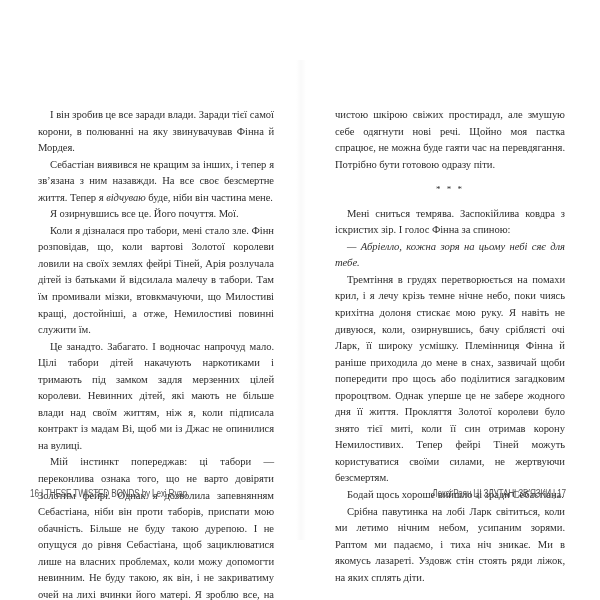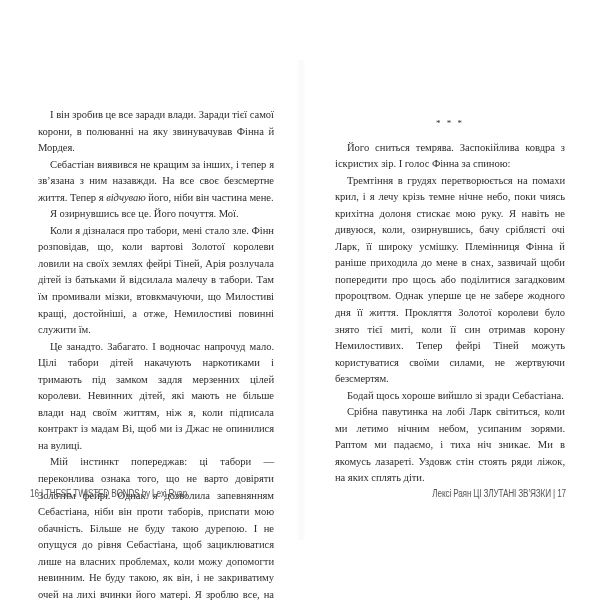--- a/index.html
+++ b/index.html
@@ -40,37 +40,39 @@
     .footer.right { right: 34px; transform-origin: right center; }
   </style>
 </head>
 <body>
 
 <div class="spread">
   <div class="gutter"></div>
 
   <div class="page left text">
     <p>І він зробив це все заради влади. Заради тієї самої корони, в полюванні на яку звинувачував Фінна й Мордея.</p>
-    <p><span>Себастіан виявився не кращим за інших, і тепер я зв’язана з ним назавжди. На все своє безсмертне життя. Тепер я </span><em>відчуваю</em><span> його, ніби він частина мене.</span></p>
+    <p><span>Себастіан виявився не кращим за інших, і тепер я зв’язана з ним назавжди. На все своє безсмертне життя. Тепер я </span><em>відчуваю</em><span> буде, ніби він частина мене.</span></p>
     <p>Я озирнувшись все це. Його почуття. Мої.</p>
     <p>Коли я дізналася про табори, мені стало зле. Фінн розповідав, що, коли вартові Золотої королеви ловили на своїх землях фейрі Тіней, Арія розлучала дітей із батьками й відсилала малечу в табори. Там їм промивали мізки, втовкмачуючи, що Милостиві кращі, достойніші, а отже, Немилостиві повинні служити їм.</p>
     <p>Це занадто. Забагато. І водночас напрочуд мало. Цілі табори дітей накачують наркотиками і тримають під замком задля мерзенних цілей королеви. Невинних дітей, які мають не більше влади над своїм життям, ніж я, коли підписала контракт із мадам Ві, щоб ми із Джас не опинилися на вулиці.</p>
     <p>Мій інстинкт попереджав: ці табори — переконлива ознака того, що не варто довіряти Золотим фейрі. Однак я дозволила запевнянням Себастіана, ніби він проти таборів, приспати мою обачність. Більше не буду такою дурепою. І не опущуся до рівня Себастіана, щоб зациклюватися лише на власних проблемах, коли можу допомогти невинним. Не буду такою, як він, і не закриватиму очей на лихі вчинки його матері. Я зроблю все, на що стане сил, аби допомогти тим дітям, — хоча б тому, що це зруйнує підступні плани Себастіана та його мамці.</p>
 
   </div>
 
   <div class="footer left">
     <span>16</span>
     <span>|</span>
     <span>THESE TWISTED BONDS by Lexi Ryan</span>
   </div>
 
   <div class="page right text">
+    <p class="noindent">чистою шкірою свіжих простирадл, але змушую себе одягнути нові речі. Щойно моя пастка спрацює, не можна буде гаяти час на перевдягання. Потрібно бути готовою одразу піти.</p>
     <p class="sep">* * *</p>
-    <p>Його сниться темрява. Заспокійлива ковдра з іскристих зір. І голос Фінна за спиною:</p>
+    <p>Мені сниться темрява. Заспокійлива ковдра з іскристих зір. І голос Фінна за спиною:</p>
+    <p><em>— Абріелло, кожна зоря на цьому небі сяє для тебе.</em></p>
     <p>Тремтіння в грудях перетворюється на помахи крил, і я лечу крізь темне нічне небо, поки чиясь крихітна долоня стискає мою руку. Я навіть не дивуюся, коли, озирнувшись, бачу сріблясті очі Ларк, її широку усмішку. Племінниця Фінна й раніше приходила до мене в снах, зазвичай щоби попередити про щось або поділитися загадковим пророцтвом. Однак уперше це не забере жодного дня її життя. Прокляття Золотої королеви було знято тієї миті, коли її син отримав корону Немилостивих. Тепер фейрі Тіней можуть користуватися своїми силами, не жертвуючи безсмертям.</p>
     <p>Бодай щось хороше вийшло зі зради Себастіана.</p>
     <p>Срібна павутинка на лобі Ларк світиться, коли ми летимо нічним небом, усипаним зорями. Раптом ми падаємо, і тиха ніч зникає. Ми в якомусь лазареті. Уздовж стін стоять ряди ліжок, на яких сплять діти.</p>
 
   </div>
 
   <div class="footer right">
     <span>Лексі Раян ЦІ ЗЛУТАНІ ЗВ’ЯЗКИ</span>
     <span>|</span>
     <span>17</span>

